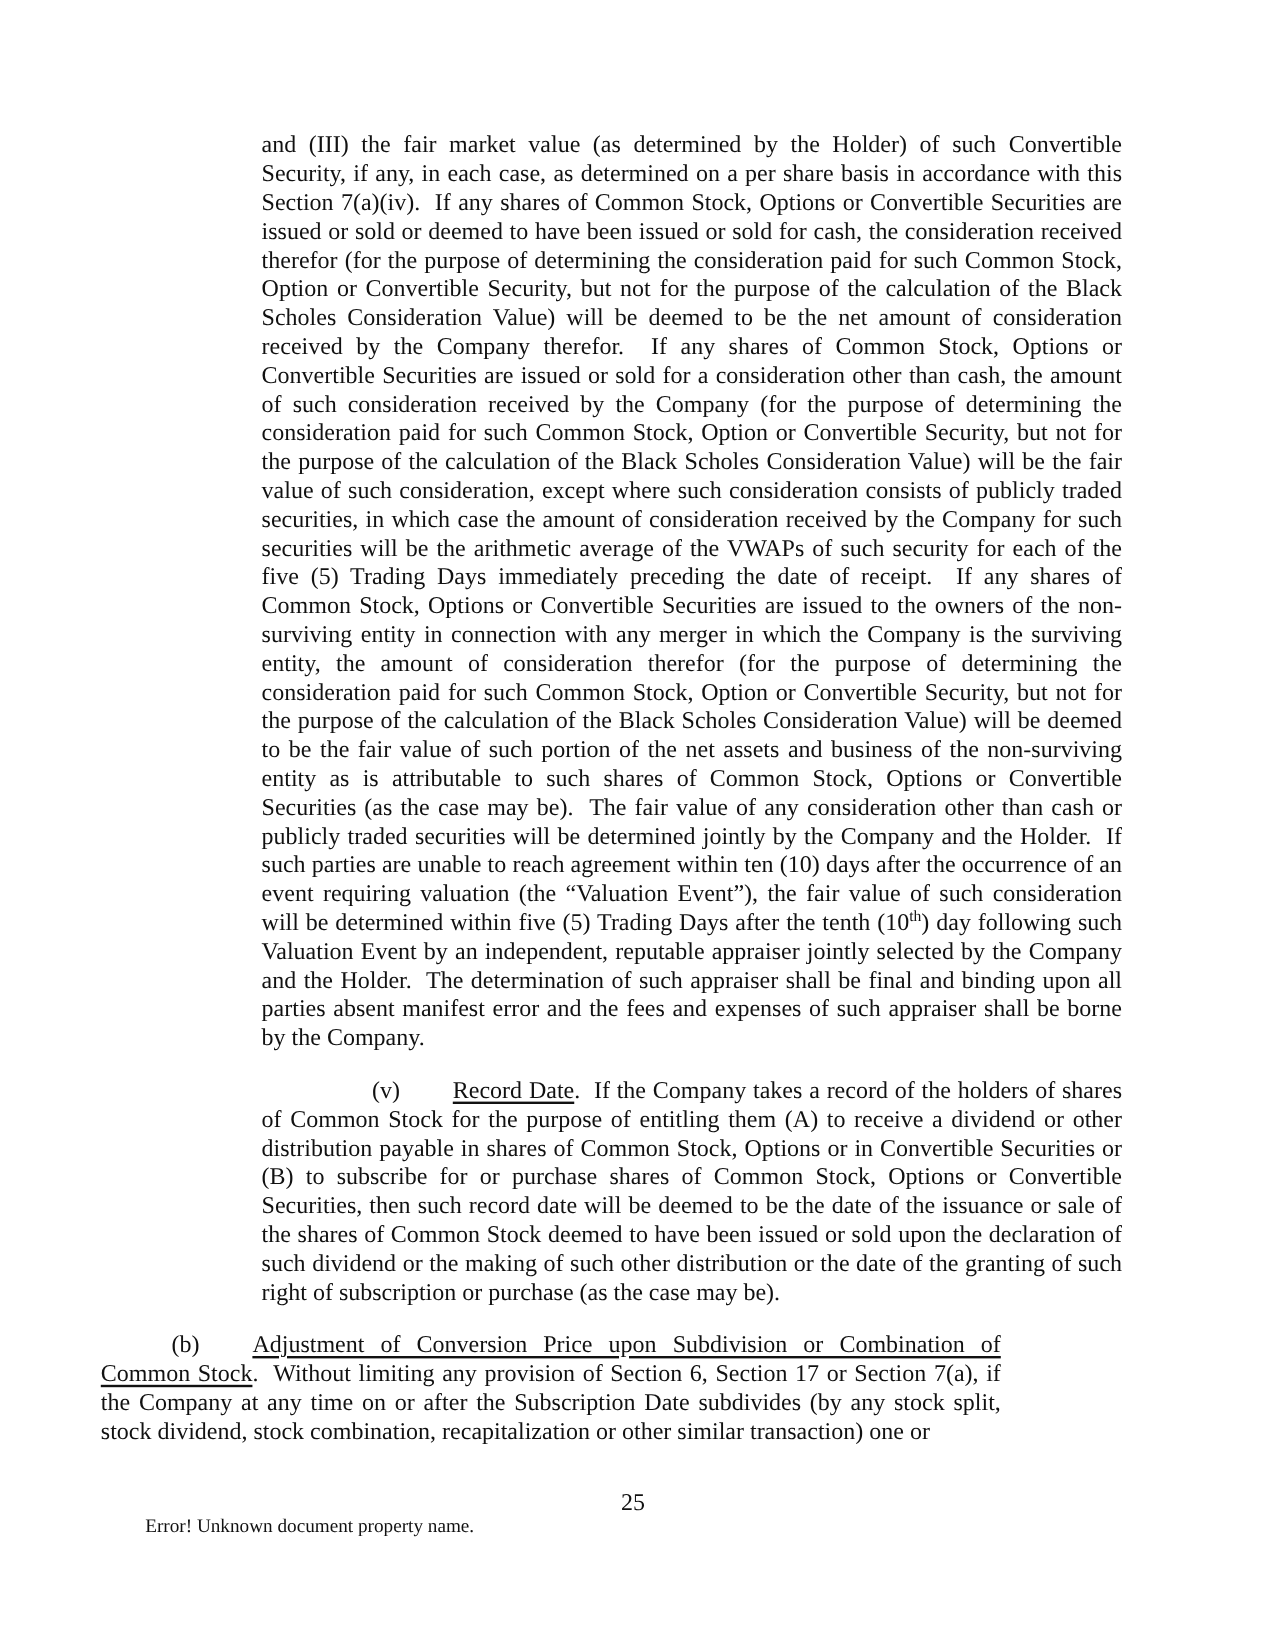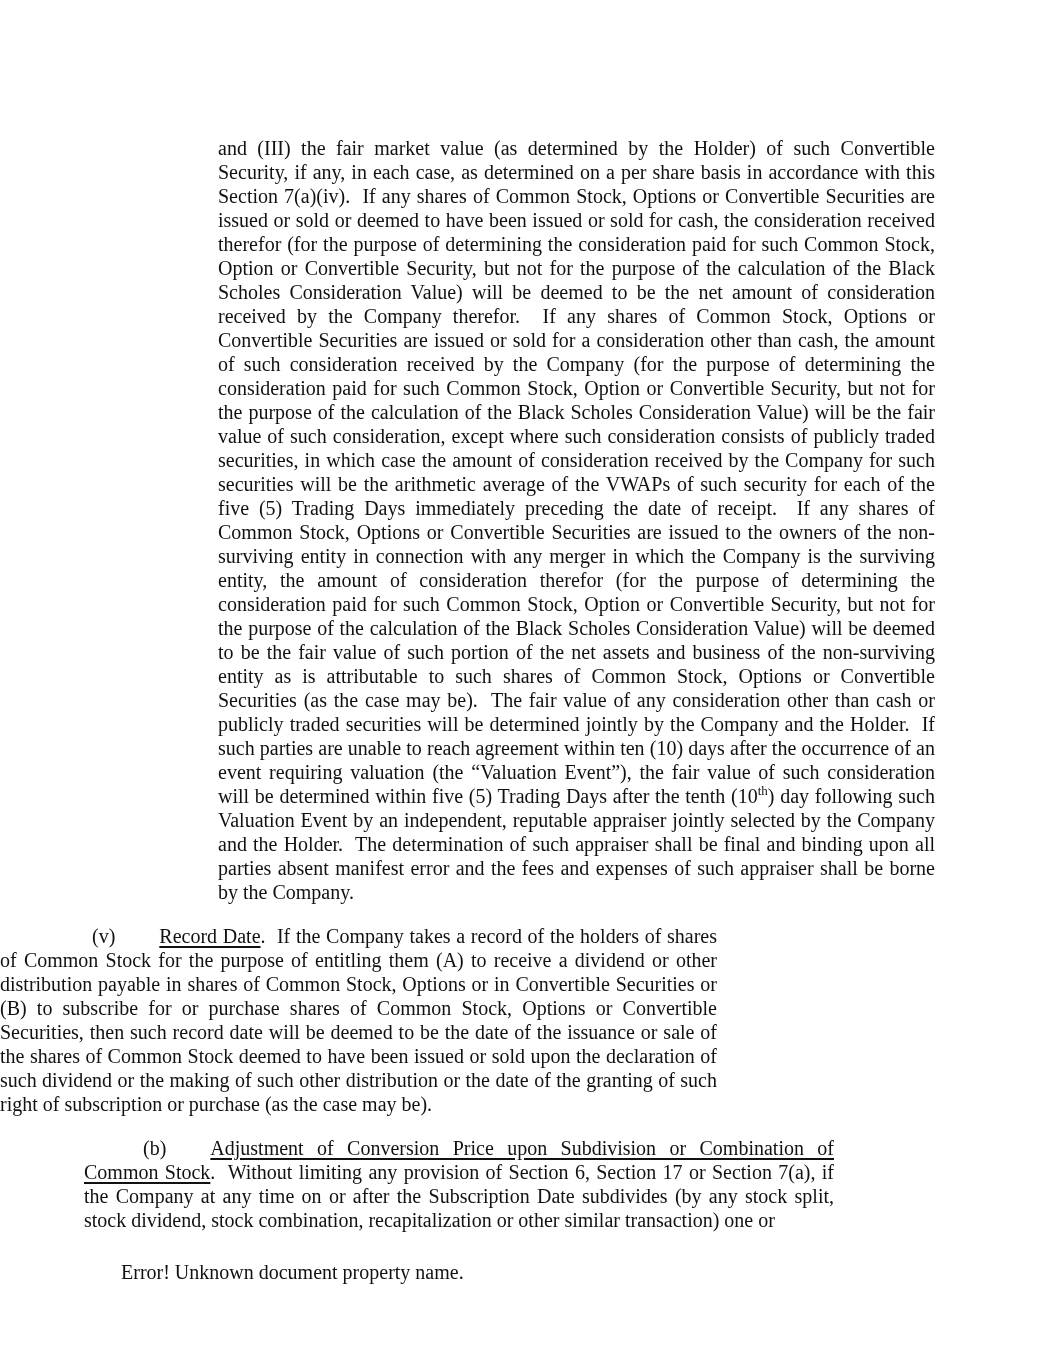--- a/index.html
+++ b/index.html
@@ -11,37 +11,38 @@
     position: relative;
     width: 1055px;
     height: 1365px;
     background: #ffffff;
     color: #111111;
     font-family: "Liberation Serif", serif;
     overflow: hidden;
   }
   .doc {
     position: absolute;
-    top: 136px;
+    top: 109px;
     left: 0;
     right: 0;
   }
   .para {
     font-size: 20px;
     line-height: 24px;
     text-align: justify;
     margin: 0 0 20px 0;
     hyphens: none;
     -webkit-hyphens: none;
   }
   .kind-body {
     margin-left: 218px;
     width: 717px;
   }
   .kind-sub {
+    margin-left: 218px;
     width: 717px;
     text-indent: 92px;
   }
   .kind-section {
     margin-left: 84px;
     width: 750px;
     text-indent: 59px;
   }
   .run-underline {
     text-decoration: underline;
@@ -62,27 +63,28 @@
     left: 0;
     width: 1055px;
     text-align: center;
     font-size: 20px;
     line-height: 24px;
   }
   .footer-note {
     position: absolute;
     top: 1263px;
     left: 121px;
-    font-size: 20px;
+    font-size: 16px;
     line-height: 19px;
   }
 </style>
 </head>
 <body>
 
 <div class="page">
   <div class="doc">
       <p class="para kind-body"><span>and (III) the fair market value (as determined by the Holder) of such Convertible Security, if any, in each case, as determined on a per share basis in accordance with this Section 7(a)(iv).&nbsp; If any shares of Common Stock, Options or Convertible Securities are issued or sold or deemed to have been issued or sold for cash, the consideration received therefor (for the purpose of determining the consideration paid for such Common Stock, Option or Convertible Security, but not for the purpose of the calculation of the Black Scholes Consideration Value) will be deemed to be the net amount of consideration received by the Company therefor.&nbsp; If any shares of Common Stock, Options or Convertible Securities are issued or sold for a consideration other than cash, the amount of such consideration received by the Company (for the purpose of determining the consideration paid for such Common Stock, Option or Convertible Security, but not for the purpose of the calculation of the Black Scholes Consideration Value) will be the fair value of such consideration, except where such consideration consists of publicly traded securities, in which case the amount of consideration received by the Company for such securities will be the arithmetic average of the VWAPs of such security for each of the five (5) Trading Days immediately preceding the date of receipt.&nbsp; If any shares of Common Stock, Options or Convertible Securities are issued to the owners of the non-surviving entity in connection with any merger in which the Company is the surviving entity, the amount of consideration therefor (for the purpose of determining the consideration paid for such Common Stock, Option or Convertible Security, but not for the purpose of the calculation of the Black Scholes Consideration Value) will be deemed to be the fair value of such portion of the net assets and business of the non-surviving entity as is attributable to such shares of Common Stock, Options or Convertible Securities (as the case may be).&nbsp; The fair value of any consideration other than cash or publicly traded securities will be determined jointly by the Company and the Holder.&nbsp; If such parties are unable to reach agreement within ten (10) days after the occurrence of an event requiring valuation (the “Valuation Event”), the fair value of such consideration will be determined within five (5) Trading Days after the tenth (10</span><span class="run-super">th</span><span>) day following such Valuation Event by an independent, reputable appraiser jointly selected by the Company and the Holder.&nbsp; The determination of such appraiser shall be final and binding upon all parties absent manifest error and the fees and expenses of such appraiser shall be borne by the Company.</span></p>
       <p class="para kind-sub"><span>(v)</span><span class="run-tab"></span><span class="run-underline">Record Date</span><span>.&nbsp; If the Company takes a record of the holders of shares of Common Stock for the purpose of entitling them (A) to receive a dividend or other distribution payable in shares of Common Stock, Options or in Convertible Securities or (B) to subscribe for or purchase shares of Common Stock, Options or Convertible Securities, then such record date will be deemed to be the date of the issuance or sale of the shares of Common Stock deemed to have been issued or sold upon the declaration of such dividend or the making of such other distribution or the date of the granting of such right of subscription or purchase (as the case may be).</span></p>
       <p class="para kind-section"><span>(b)</span><span class="run-tab"></span><span class="run-underline">Adjustment of Conversion Price upon Subdivision or Combination of Common Stock</span><span>.&nbsp; Without limiting any provision of Section 6, Section 17 or Section 7(a), if the Company at any time on or after the Subscription Date subdivides (by any stock split, stock dividend, stock combination, recapitalization or other similar transaction) one or</span></p>
     </div>
+  <div class="page-number">25</div>
   <div class="footer-note">Error! Unknown document property name.</div>
 </div>
 
 </body></html>

